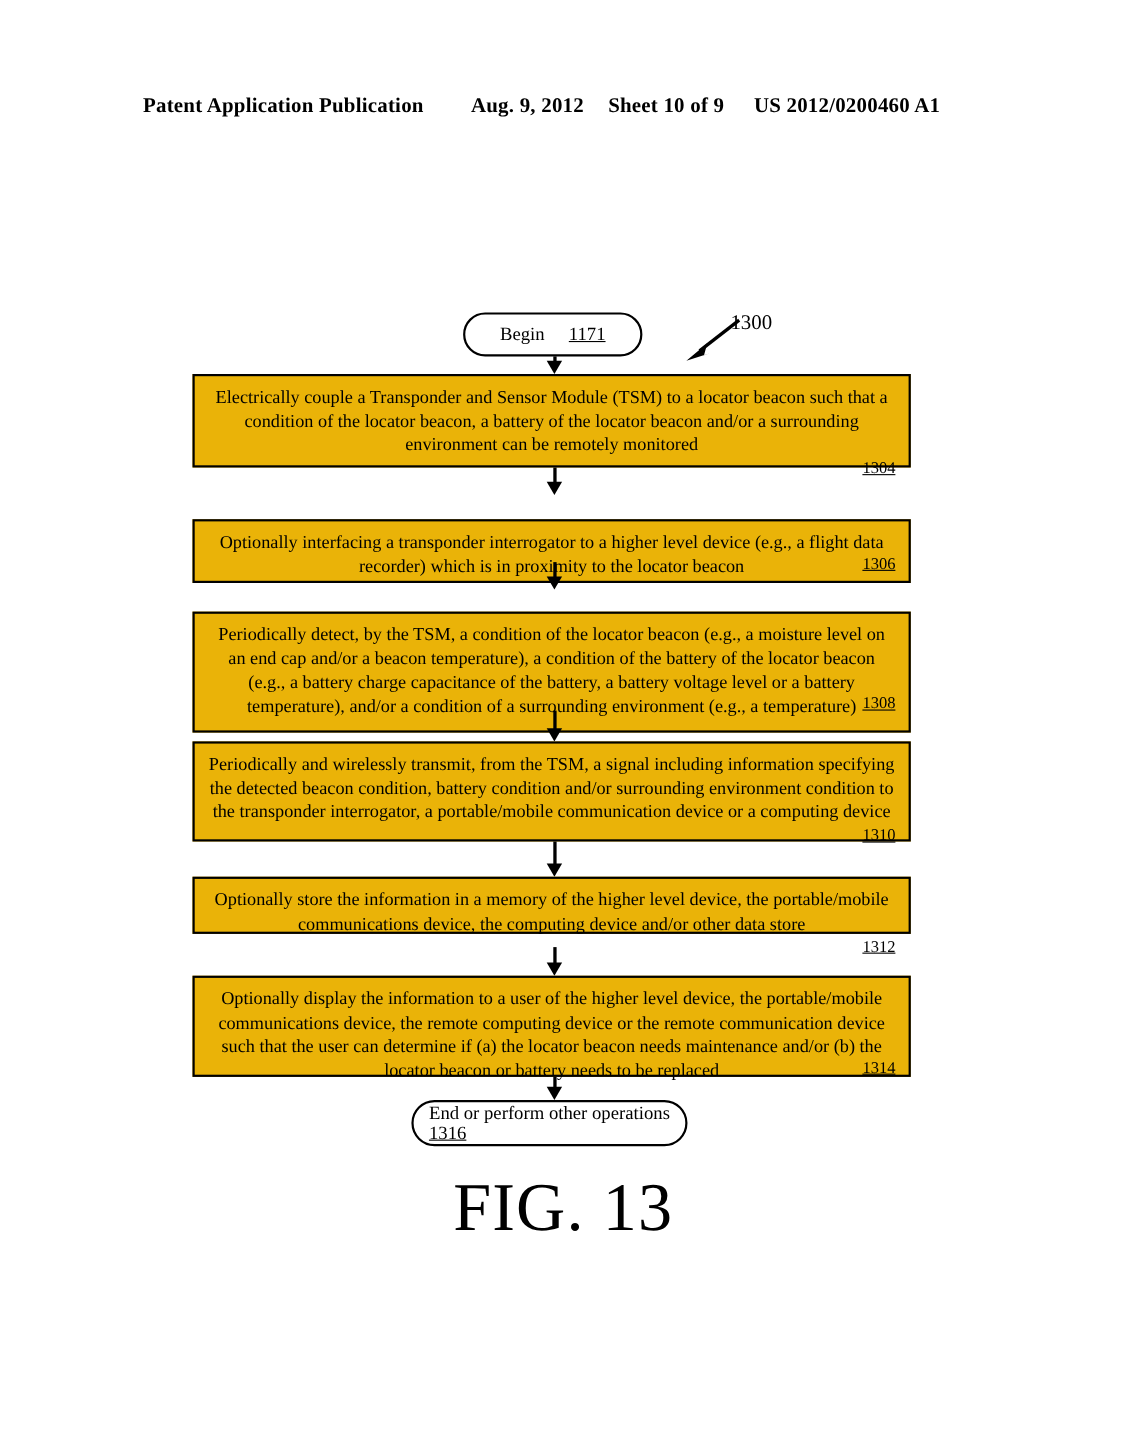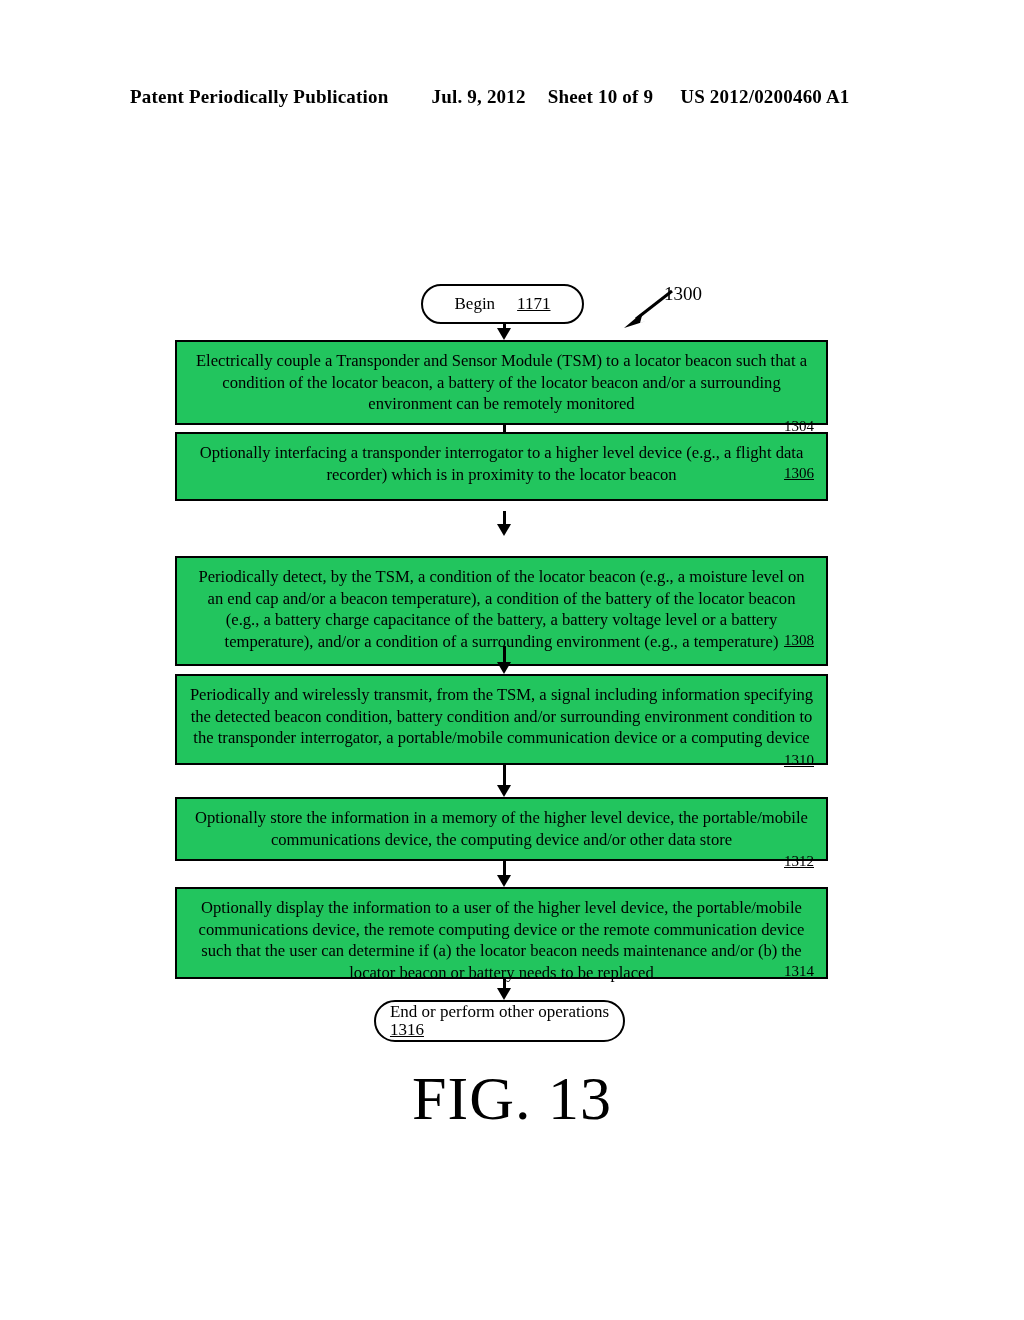--- a/index.html
+++ b/index.html
@@ -97,21 +97,21 @@
     display: block;
     text-align: left;
   }
 
   
   .process-box {
     position: absolute;
     left: 175px;
     width: 653px;
     border: 2.5px solid #000;
-    background: #22c55e;
+    background: #eab308;
     box-sizing: border-box;
     padding: 8px 12px 6px 12px;
   }
   .process-box .box-text {
     font-size: 16.6px;
     line-height: 1.30;
     text-align: center;
     display: block;
   }
   .process-box .ref-row {
@@ -120,24 +120,24 @@
     font-size: 15px;
     line-height: 1.25;
     margin-top: 2px;
   }
   
   .process-box.ref-inline .ref-row {
     margin-top: -21px;
   }
 
   #box-1304 { top: 340px; height: 85px; }
-  #box-1306 { top: 432px; height: 69px; }
+  #box-1306 { top: 472px; height: 58px; }
   #box-1308 { top: 556px; height: 110px; }
   #box-1310 { top: 674px; height: 91px; }
-  #box-1312 { top: 797px; height: 64px; }
+  #box-1312 { top: 797px; height: 52px; }
   #box-1314 { top: 887px; height: 92px; }
 
   
   .connector {
     position: absolute;
     left: 497px;
     width: 14px;
   }
   .connector .stem {
     position: absolute;
@@ -213,22 +213,22 @@
     width: 1024px;
     text-align: center;
     font-size: 62px;
     letter-spacing: 1px;
   }
 </style>
 </head>
 <body>
 
 <div class="sheet-header">
-  <span class="hdr-title">Patent Periodically Publication</span>
-  <span class="hdr-date">Jul. 9, 2012</span>
+  <span class="hdr-title">Patent Application Publication</span>
+  <span class="hdr-date">Aug. 9, 2012</span>
   <span class="hdr-sheet">Sheet 10 of 9</span>
   <span class="hdr-patno">US 2012/0200460 A1</span>
 </div>
 
 <div class="flow">
 
   <div class="terminator" id="node-begin">
     <span class="term-inner">
       <span>Begin</span>
       <span class="refnum">1171</span>

